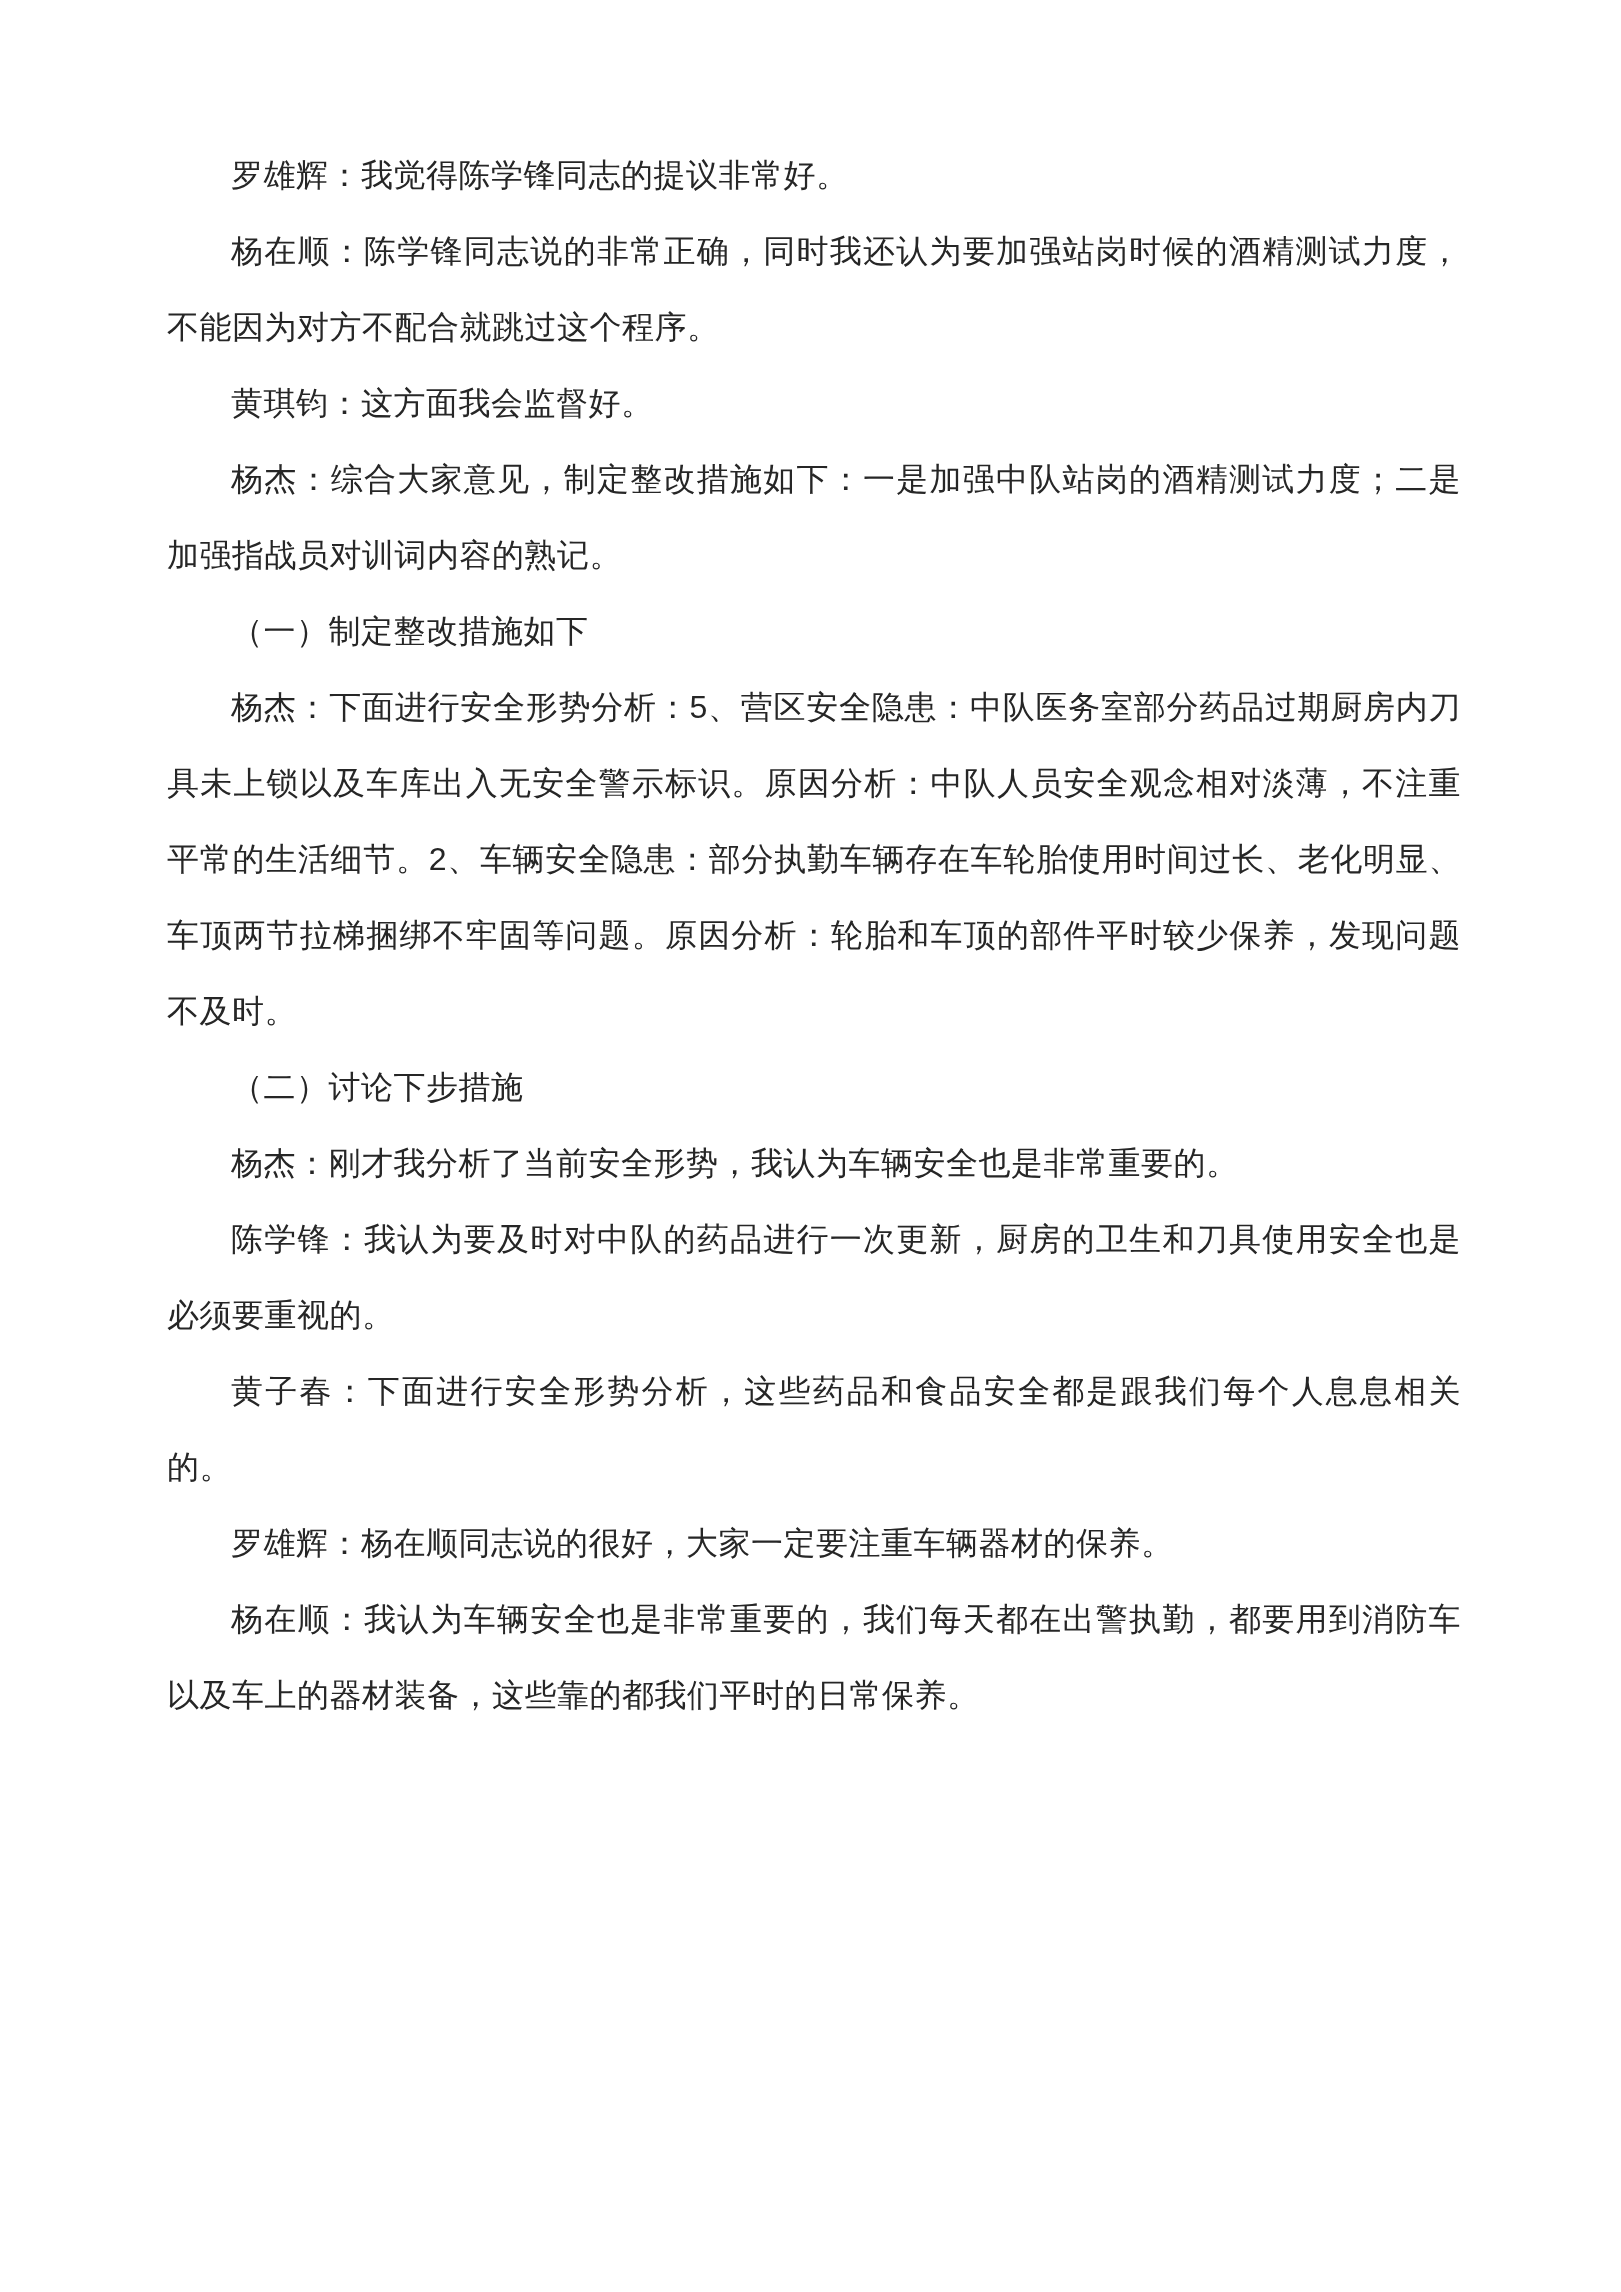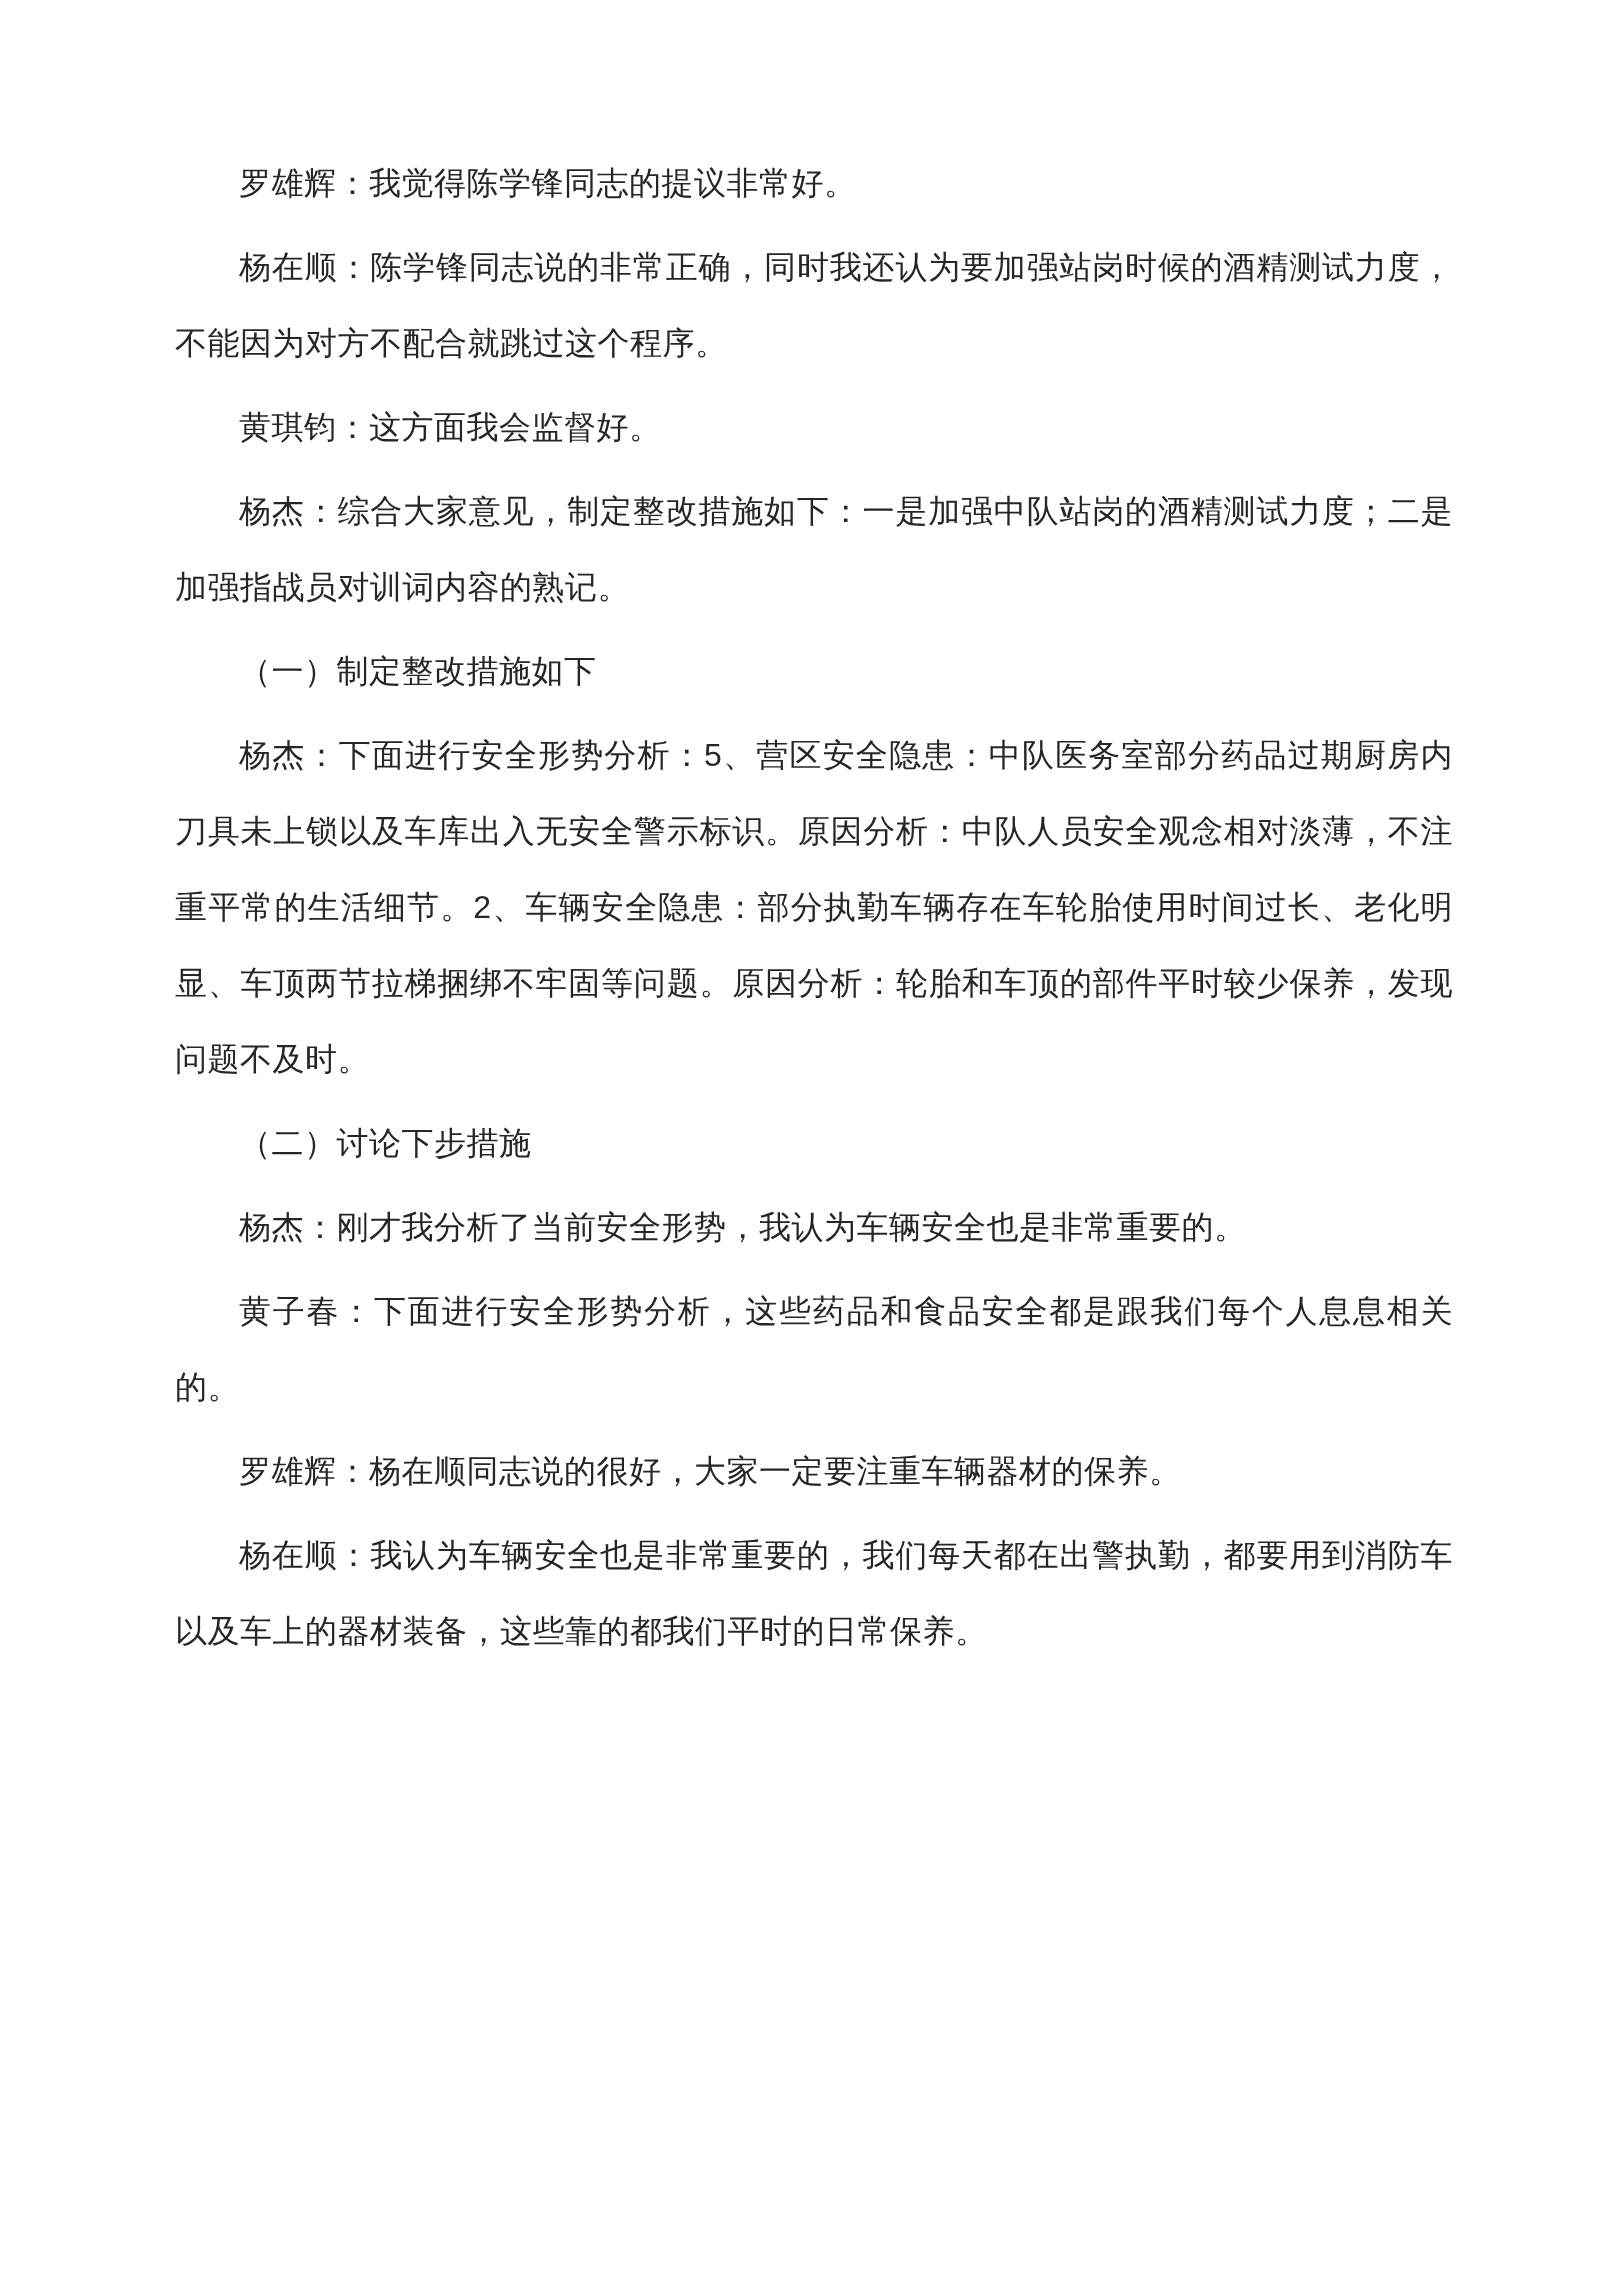--- a/index.html
+++ b/index.html
@@ -22,21 +22,21 @@
     height: 2293px;
     background: #ffffff;
   }
   .content {
     position: absolute;
     top: 137px;
     left: 167px;
     width: 1294px;
   }
   .content p {
-    margin: 8px;
+    margin: 0;
     padding: 0;
     font-size: 32px;
     line-height: 76px;
     color: #262626;
     text-indent: 2em;
     text-align: justify;
     text-justify: inter-ideograph;
     letter-spacing: 0.5px;
     word-break: break-all;
   }
@@ -47,18 +47,19 @@
 <div class="page">
   <div class="content">
     <p>罗雄辉：我觉得陈学锋同志的提议非常好。</p>
     <p>杨在顺：陈学锋同志说的非常正确，同时我还认为要加强站岗时候的酒精测试力度，不能因为对方不配合就跳过这个程序。</p>
     <p>黄琪钧：这方面我会监督好。</p>
     <p>杨杰：综合大家意见，制定整改措施如下：一是加强中队站岗的酒精测试力度；二是加强指战员对训词内容的熟记。</p>
     <p>（一）制定整改措施如下</p>
     <p>杨杰：下面进行安全形势分析：5、营区安全隐患：中队医务室部分药品过期厨房内刀具未上锁以及车库出入无安全警示标识。原因分析：中队人员安全观念相对淡薄，不注重平常的生活细节。2、车辆安全隐患：部分执勤车辆存在车轮胎使用时间过长、老化明显、车顶两节拉梯捆绑不牢固等问题。原因分析：轮胎和车顶的部件平时较少保养，发现问题不及时。</p>
     <p>（二）讨论下步措施</p>
     <p>杨杰：刚才我分析了当前安全形势，我认为车辆安全也是非常重要的。</p>
+    <p>陈学锋：我认为要及时对中队的药品进行一次更新，厨房的卫生和刀具使用安全也是必须要重视的。</p>
     <p>黄子春：下面进行安全形势分析，这些药品和食品安全都是跟我们每个人息息相关的。</p>
     <p>罗雄辉：杨在顺同志说的很好，大家一定要注重车辆器材的保养。</p>
     <p>杨在顺：我认为车辆安全也是非常重要的，我们每天都在出警执勤，都要用到消防车以及车上的器材装备，这些靠的都我们平时的日常保养。</p>
   </div>
 </div>
 
 
 </body></html>

